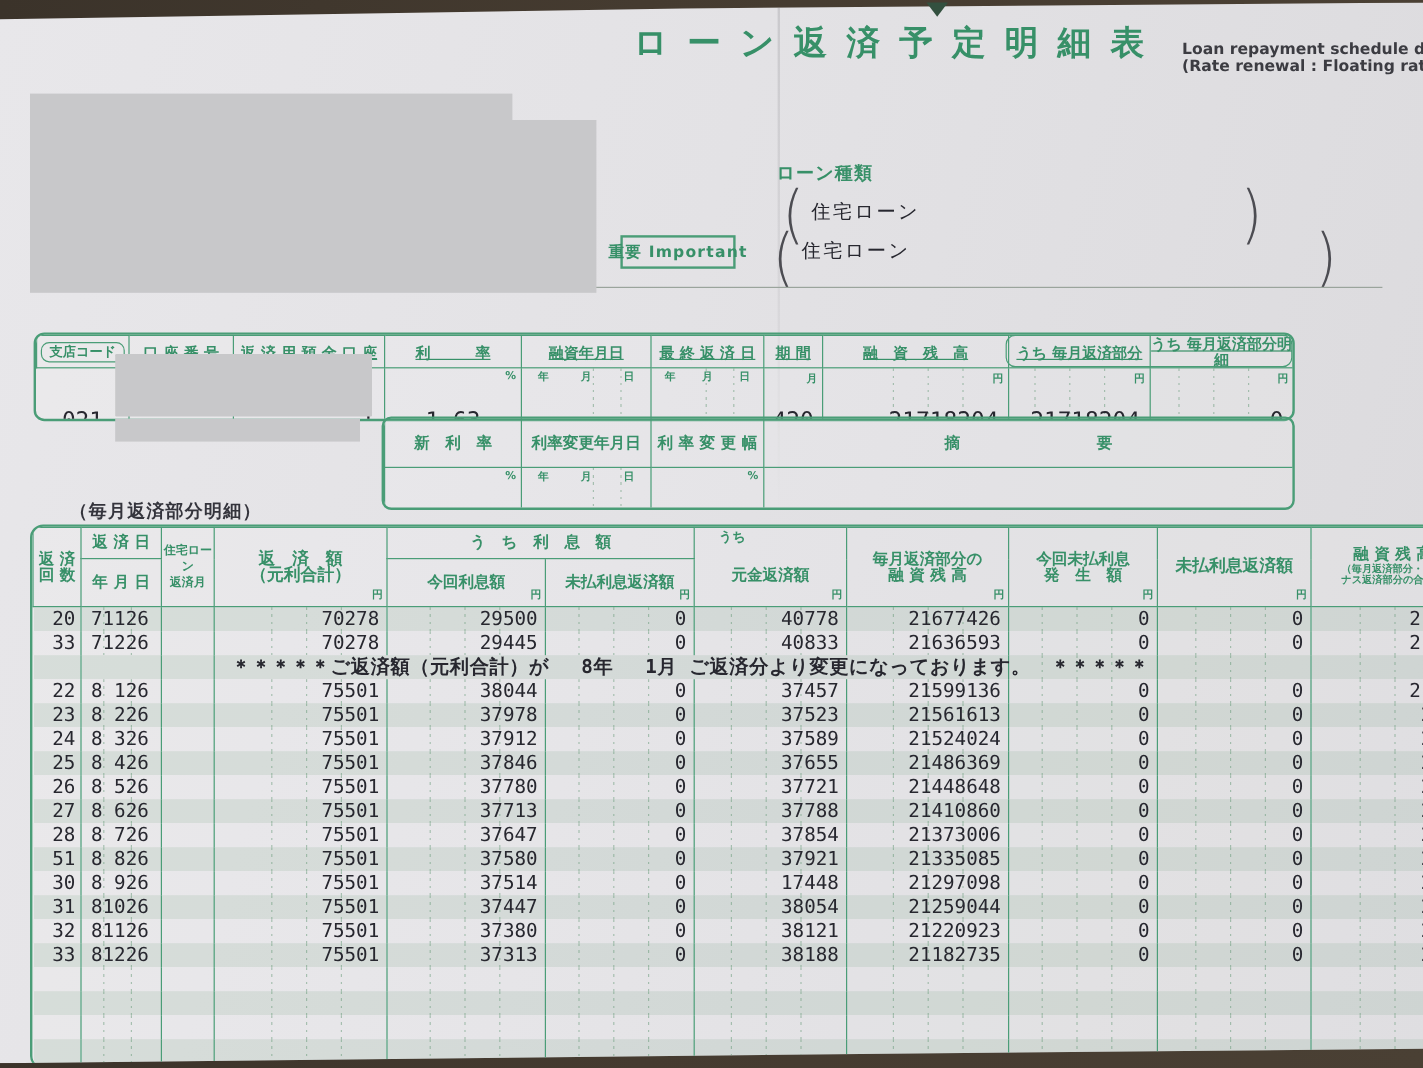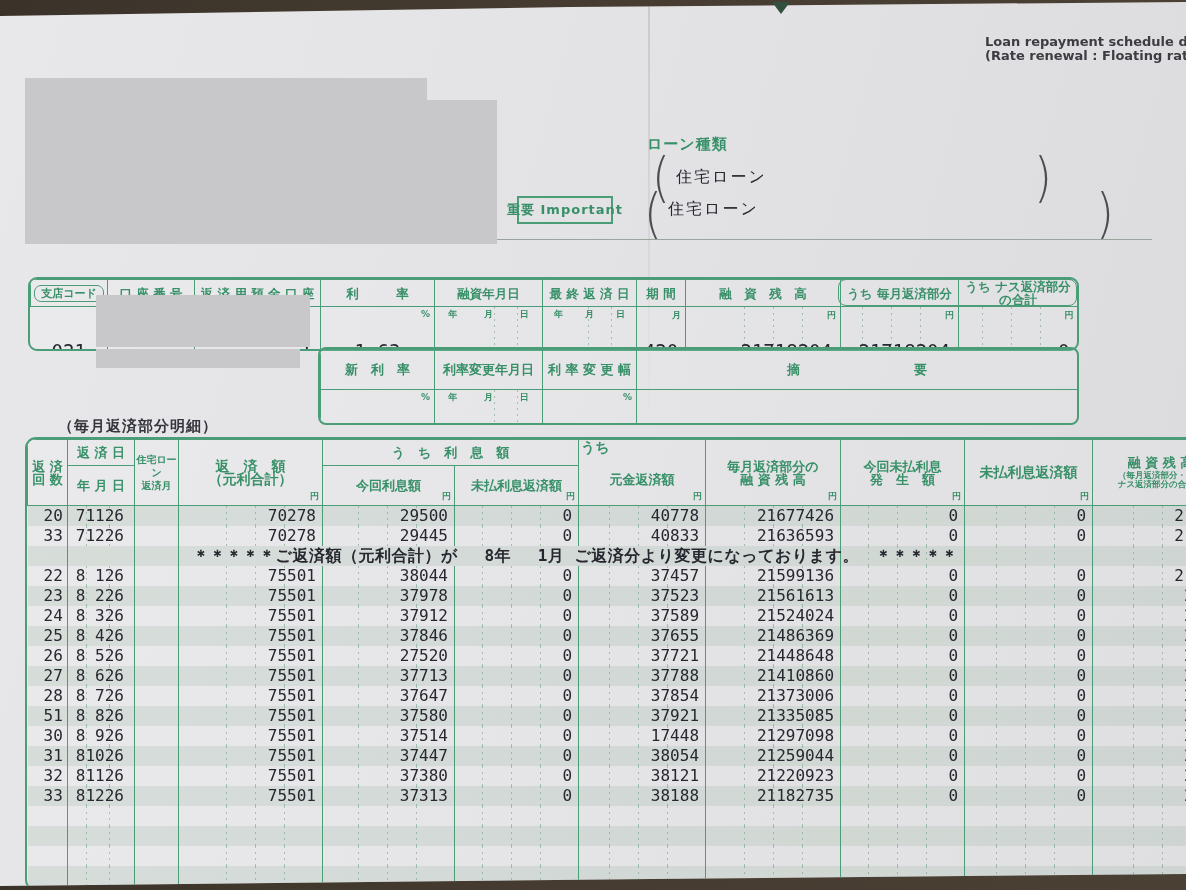--- a/index.html
+++ b/index.html
@@ -58,21 +58,21 @@
     color:var(--gt);font-size:13px;font-weight:bold;white-space:nowrap;letter-spacing:1px;}
   
   table{border-collapse:collapse;table-layout:fixed;}
   th{color:var(--gt);font-weight:bold;font-size:13px;padding:0;position:relative;
      white-space:pre-line;line-height:13px;}
   td{padding:0;position:relative;}
   .twrap{position:absolute;border:2px solid var(--gl);overflow:hidden;background:rgba(255,255,255,.12);}
   
   .acct-wrap{left:28px;top:277px;width:1047px;height:70px;border-radius:9px;}
   .acct-wrap table{width:100%;height:100%;}
-  .acct-wrap th{border:1px solid var(--gl);height:24px;font-size:12.5px;}
+  .acct-wrap th{border:1px solid var(--gl);height:24px;font-size:12.5px;text-decoration:underline;}
   .acct-wrap td{border-left:1px solid var(--gl);height:44px;color:var(--ink);
     font-family:"DejaVu Sans Mono",monospace;font-size:19px;}
   .acct-wrap td:first-child{border-left:none;}
   th.boxed span{display:inline-block;border:1.5px solid var(--gl);border-radius:7px;
     padding:1px 6px;font-size:11px;}
   .grp-box{position:absolute;left:808px;top:0;width:237px;height:25px;
     border:1.5px solid var(--gl);border-radius:8px;pointer-events:none;z-index:2;}
   .unit{position:absolute;font-size:9px;color:var(--gt);font-weight:bold;font-family:"DejaVu Sans",sans-serif;}
   .unit.tr{top:2px;right:4px;}
   .unit.br{bottom:2px;right:3px;}
@@ -112,31 +112,32 @@
   .sched-wrap thead th{border:1px solid var(--gl);}
   .sched-wrap thead tr:first-child th{height:25px;}
   .sched-wrap thead tr:last-child th{height:27px;}
   .sched-wrap tbody td{border-left:1px solid var(--gl);height:20px;line-height:20px;
     color:var(--ink);font-family:"DejaVu Sans Mono",monospace;font-size:16px;}
   .sched-wrap tbody td:first-child{border-left:none;}
   .sched-wrap tbody tr:nth-child(odd){background:var(--stripe);}
   .sched-wrap tbody td.c-num{text-align:right;padding-right:6px;}
   .sched-wrap tbody td.c-date{text-align:right;padding-right:10px;white-space:pre;}
   .sched-wrap tbody td.c-ct{text-align:right;padding-right:8px;padding-left:16px;}
-  .uchi-sm{position:absolute;top:1px;left:2px;font-size:14px;color:var(--gt);}
+  .uchi-sm{position:absolute;top:1px;left:20px;font-size:11px;color:var(--gt);}
   .th-cap{font-size:8.5px;line-height:9px;color:var(--gt);margin-top:2px;white-space:pre-line;}
   td.notice-cell{font-family:"DejaVu Sans",sans-serif;font-size:14.5px;font-weight:bold;
     color:#202028;text-align:left;padding-left:14px;white-space:nowrap;overflow:visible;letter-spacing:.5px;}
 </style>
 </head>
 <body>
 
 <div class="paper">
   <div class="crease"></div>
 
+  <div class="doc-title">ローン返済予定明細表</div>
   <div class="doc-sub">
     <div>Loan repayment schedule det</div>
     <div>(Rate renewal : Floating rate</div>
   </div>
 
   <div class="loan-type-label">ローン種類</div>
   <div class="bracket-row br1">
     <span class="paren open">(</span>
     <span class="loan-type-value">住宅ローン</span>
     <span class="paren close">)</span>
@@ -169,21 +170,21 @@
         <tr>
           <th class="boxed"><span>支店コード</span></th>
           <th>口 座 番 号</th>
           <th>返 済 用 預 金 口 座</th>
           <th>利　　　率</th>
           <th>融資年月日</th>
           <th>最 終 返 済 日</th>
           <th>期 間</th>
           <th>融　資　残　高</th>
           <th>うち  毎月返済部分</th>
-          <th>うち ナス返済部分の合計</th>
+          <th>うち 毎月返済部分明細</th>
         </tr>
       </thead>
       <tbody>
         <tr>
           <td class="ctr">021</td>
           <td></td>
           <td class="num">1</td>
           <td class="ctr">
             <span class="unit tr">%</span>
             <span>1.63</span>
@@ -415,21 +416,21 @@
             <td class="c-num g3">21486369</td>
             <td class="c-num g3">0</td>
             <td class="c-num g3">0</td>
             <td class="c-num g3">2148</td>
           </tr>
           <tr>
             <td class="c-ct">26</td>
             <td class="c-date g2">8 526</td>
             <td></td>
             <td class="c-num g3">75501</td>
-            <td class="c-num g3">27520</td>
+            <td class="c-num g3">37780</td>
             <td class="c-num g3">0</td>
             <td class="c-num g3">37721</td>
             <td class="c-num g3">21448648</td>
             <td class="c-num g3">0</td>
             <td class="c-num g3">0</td>
             <td class="c-num g3">2144</td>
           </tr>
           <tr>
             <td class="c-ct">27</td>
             <td class="c-date g2">8 626</td>

